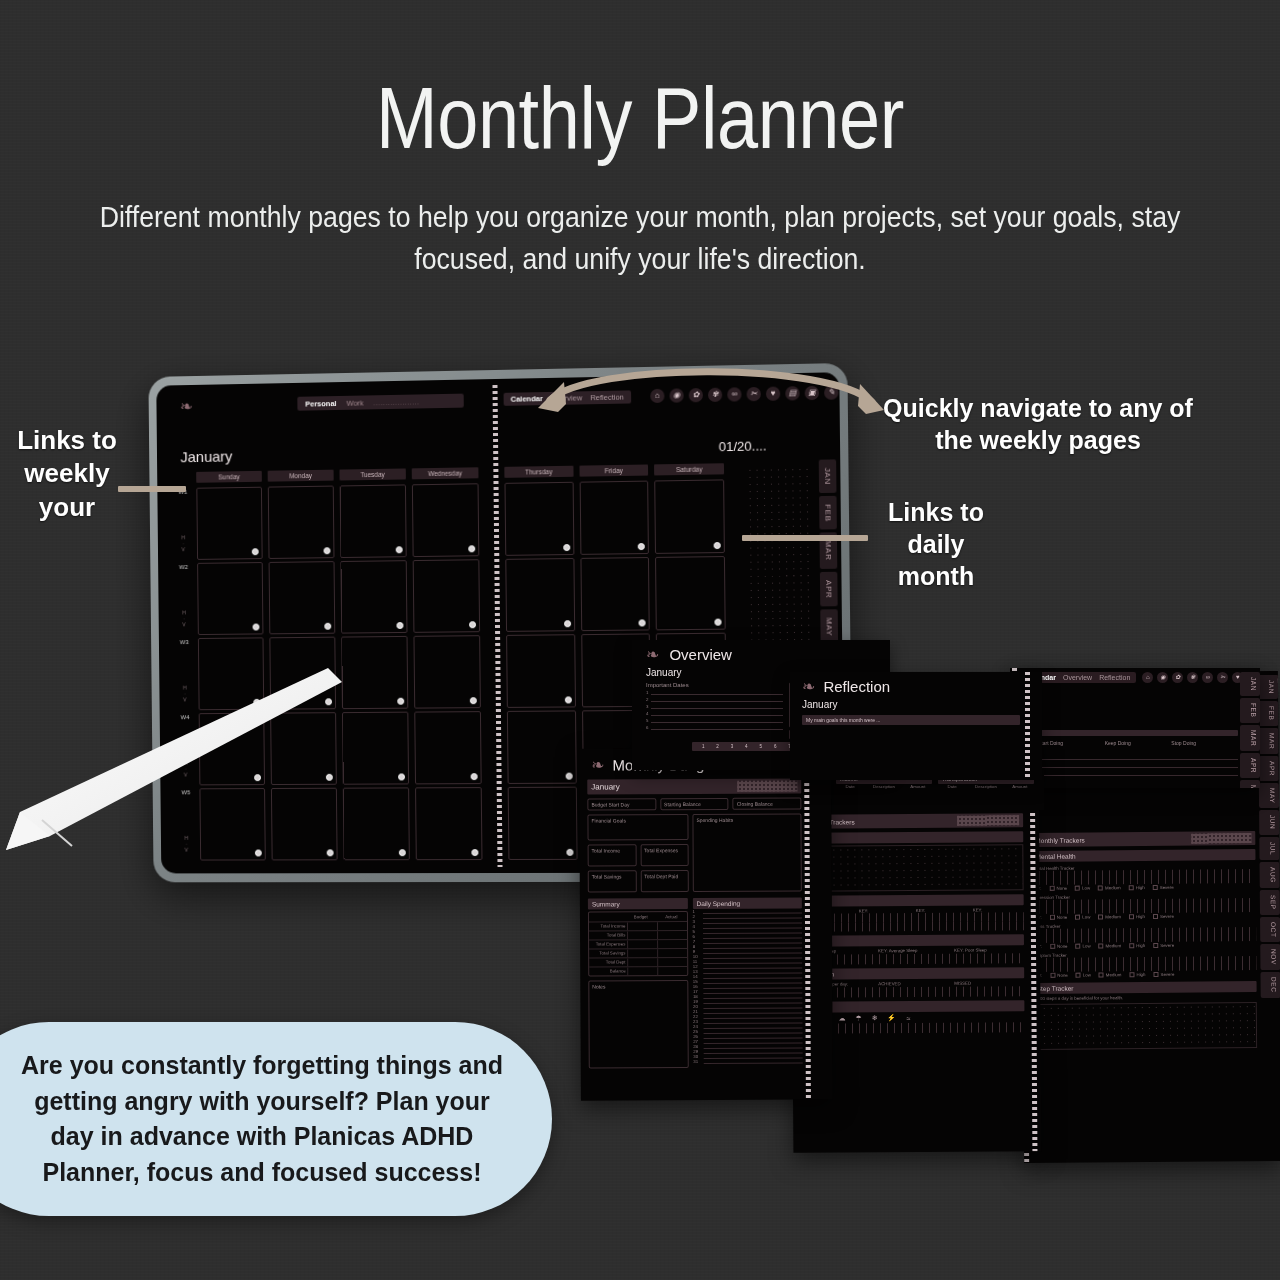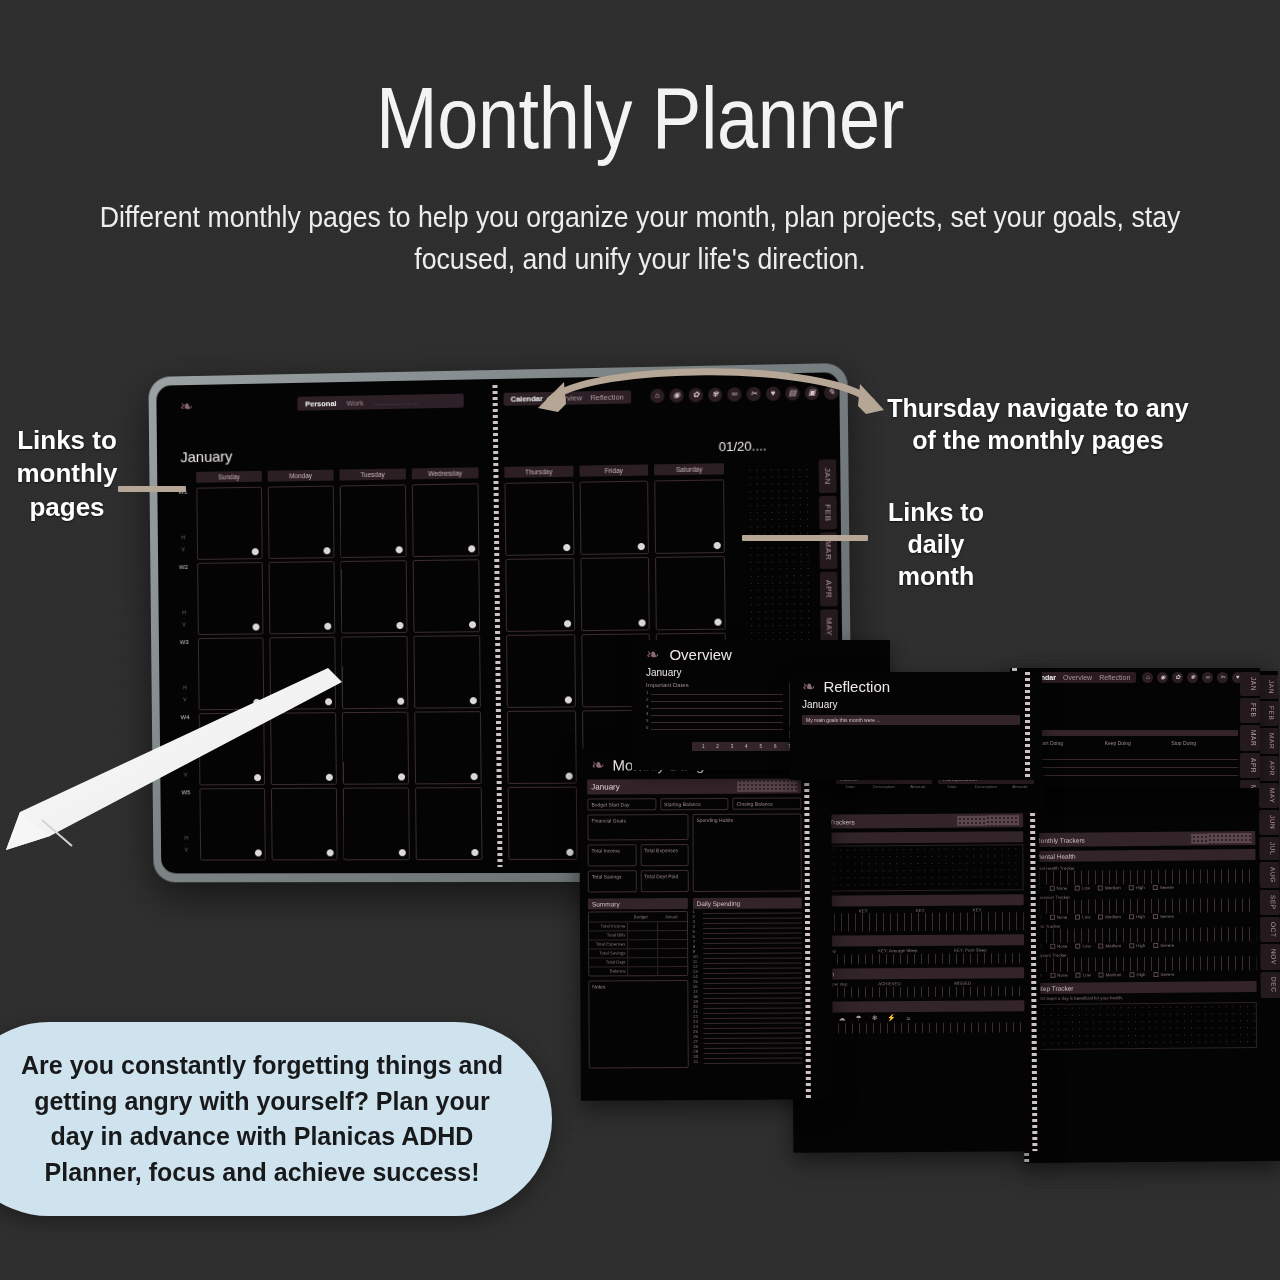--- a/index.html
+++ b/index.html
@@ -140,24 +140,24 @@
   }
 </style>
 </head>
 <body>
 
 <div class="noise"></div>
 
 <div class="hero-title">Monthly Planner</div>
 <div class="hero-sub">Different monthly pages to help you organize your month, plan projects, set your goals, stay focused, and unify your life's direction.</div>
 
-<div class="ann" id="ann-left">Links to monthly pages</div>
+<div class="ann" id="ann-left">Links to weekly your</div>
 <div class="leader" id="leader-left"></div>
 
-<div class="ann" id="ann-right-top">Thursday navigate to any of the monthly pages</div>
+<div class="ann" id="ann-right-top">Quickly navigate to any of the weekly pages</div>
 <div class="ann" id="ann-right-mid">Links to daily month</div>
 <div class="leader" id="leader-right"></div>
 
 <div id="arrow-wrap">
   <svg width="380" height="64" viewBox="0 0 380 64">
     <path d="M30 40 C 70 2, 310 2, 352 42" stroke="#b6a695" stroke-width="7" fill="none" stroke-linecap="round"></path>
     <polygon points="18,48 44,22 46,44 38,52" fill="#b6a695"></polygon>
     <polygon points="364,50 340,24 338,46 346,54" fill="#b6a695"></polygon>
   </svg>
 </div>
@@ -966,14 +966,14 @@
       <stop offset="55%" stop-color="#f1f1f1"></stop>
       <stop offset="100%" stop-color="#c9c9c9"></stop>
     </linearGradient>
   </defs>
   <path d="M338 8 L352 22 L60 176 L16 190 L30 152 Z" fill="url(#pg1)"></path>
   <path d="M30 152 L16 190 L60 176 Z" fill="#f6f6f6"></path>
   <line x1="52" y1="160" x2="82" y2="186" stroke="#d4d4d4" stroke-width="2"></line>
 </svg>
 
 <div class="bubble">
-  <p>Are you constantly forgetting things and getting angry with yourself? Plan your day in advance with Planicas ADHD Planner, focus and achieve success!</p>
+  <p>Are you constantly forgetting things and getting angry with yourself? Plan your day in advance with Planicas ADHD Planner, focus and focused success!</p>
 </div>
 
 </body></html>

